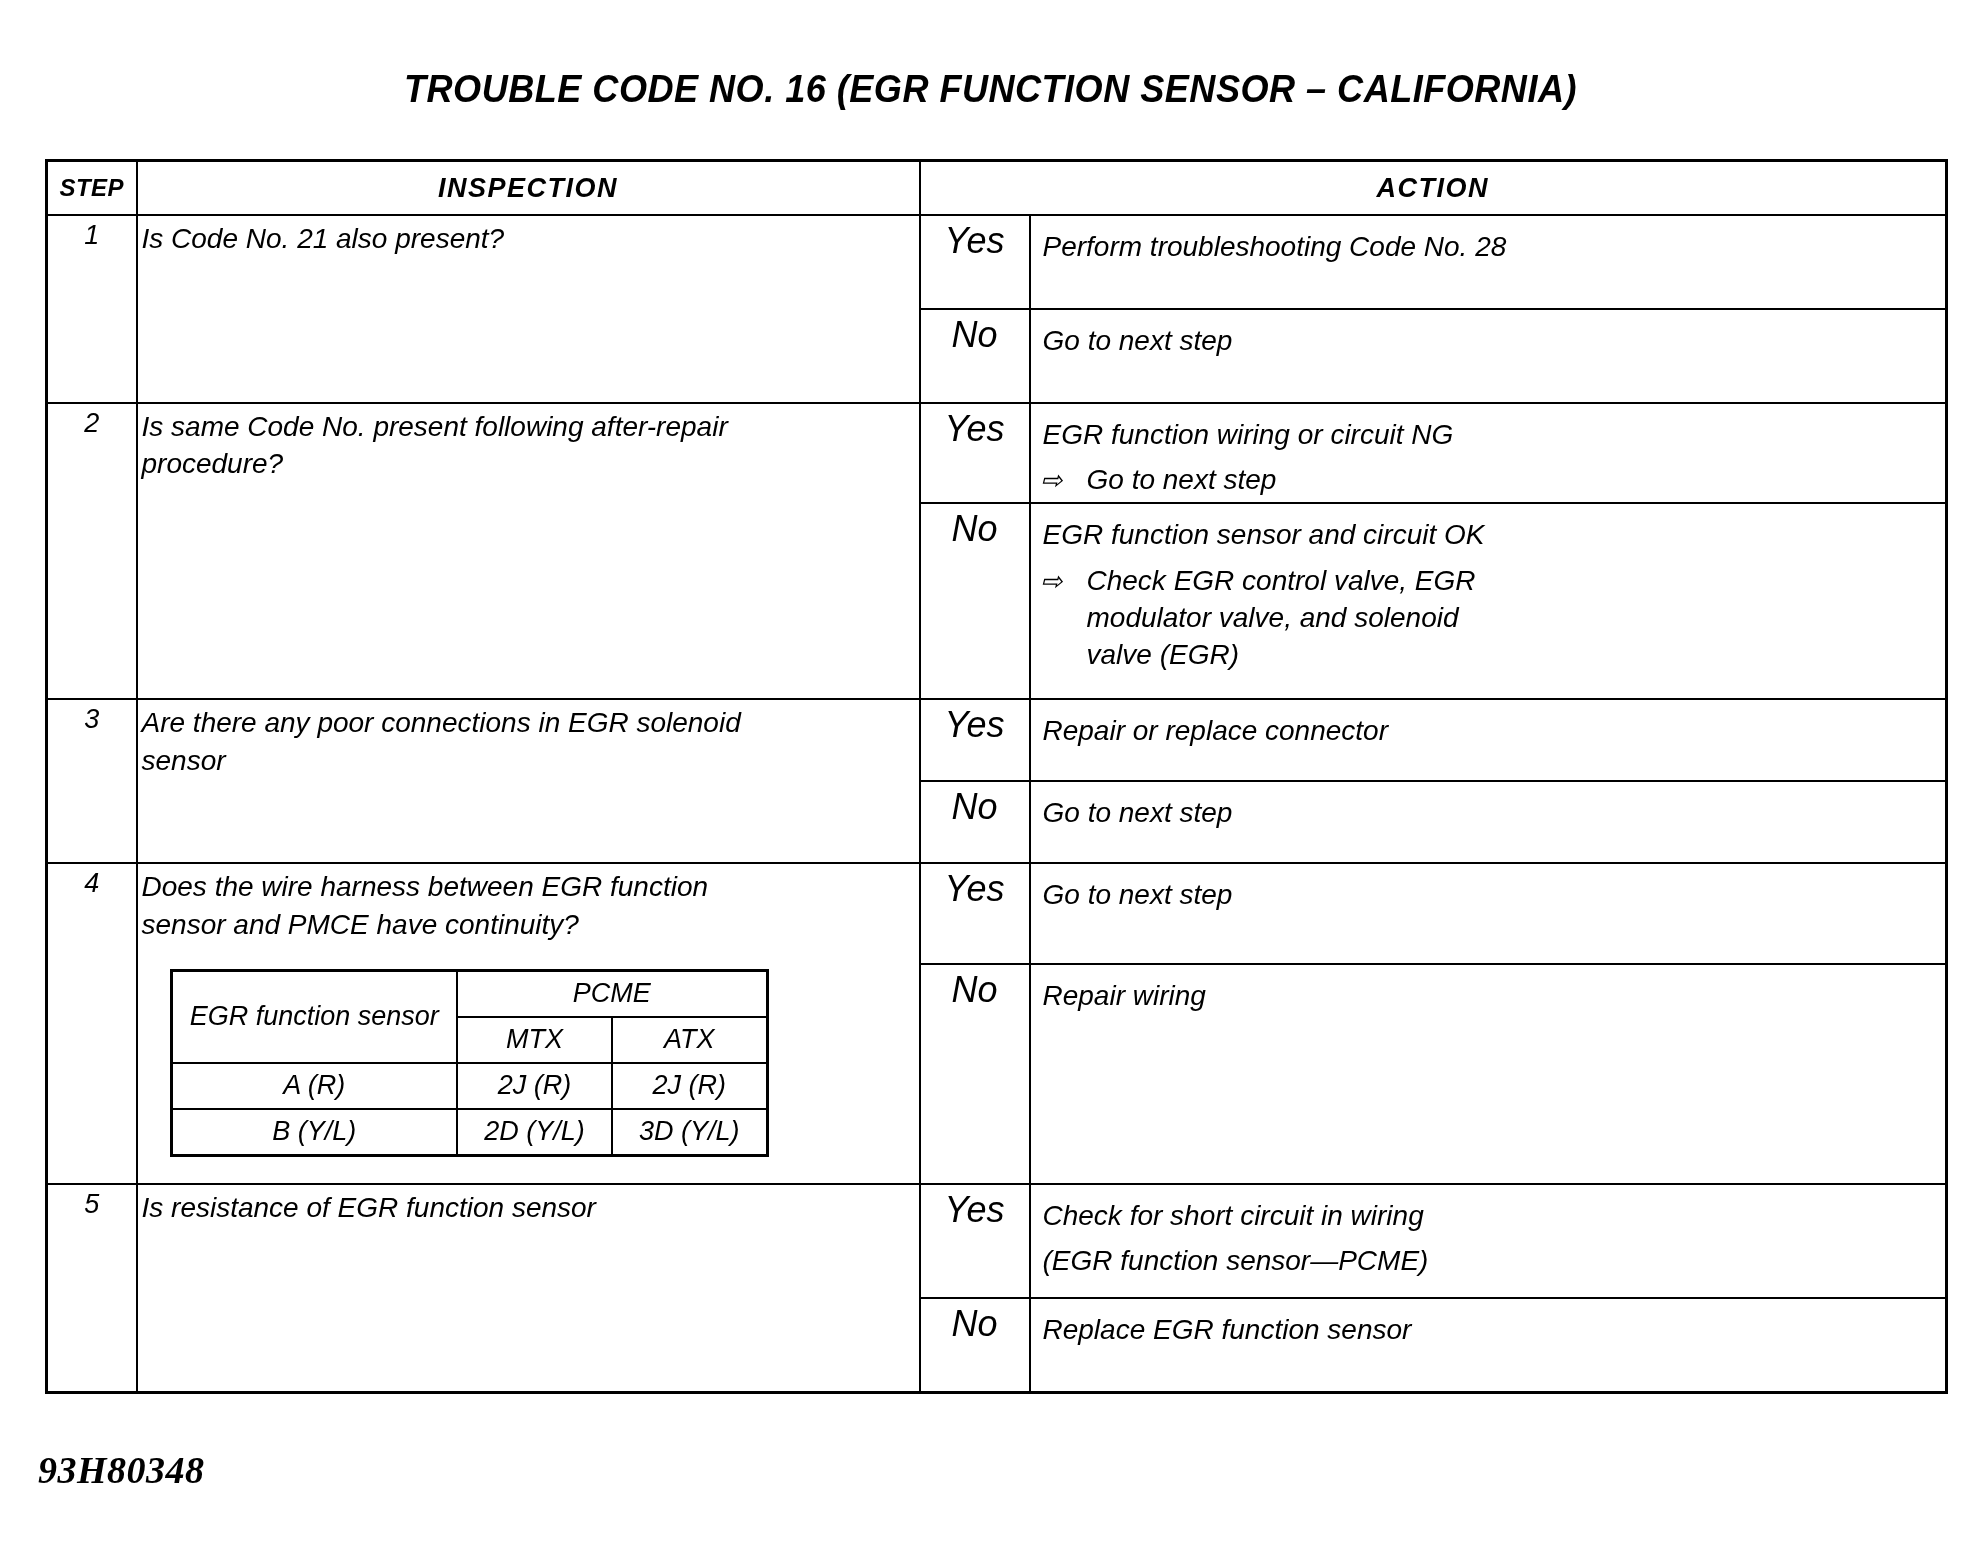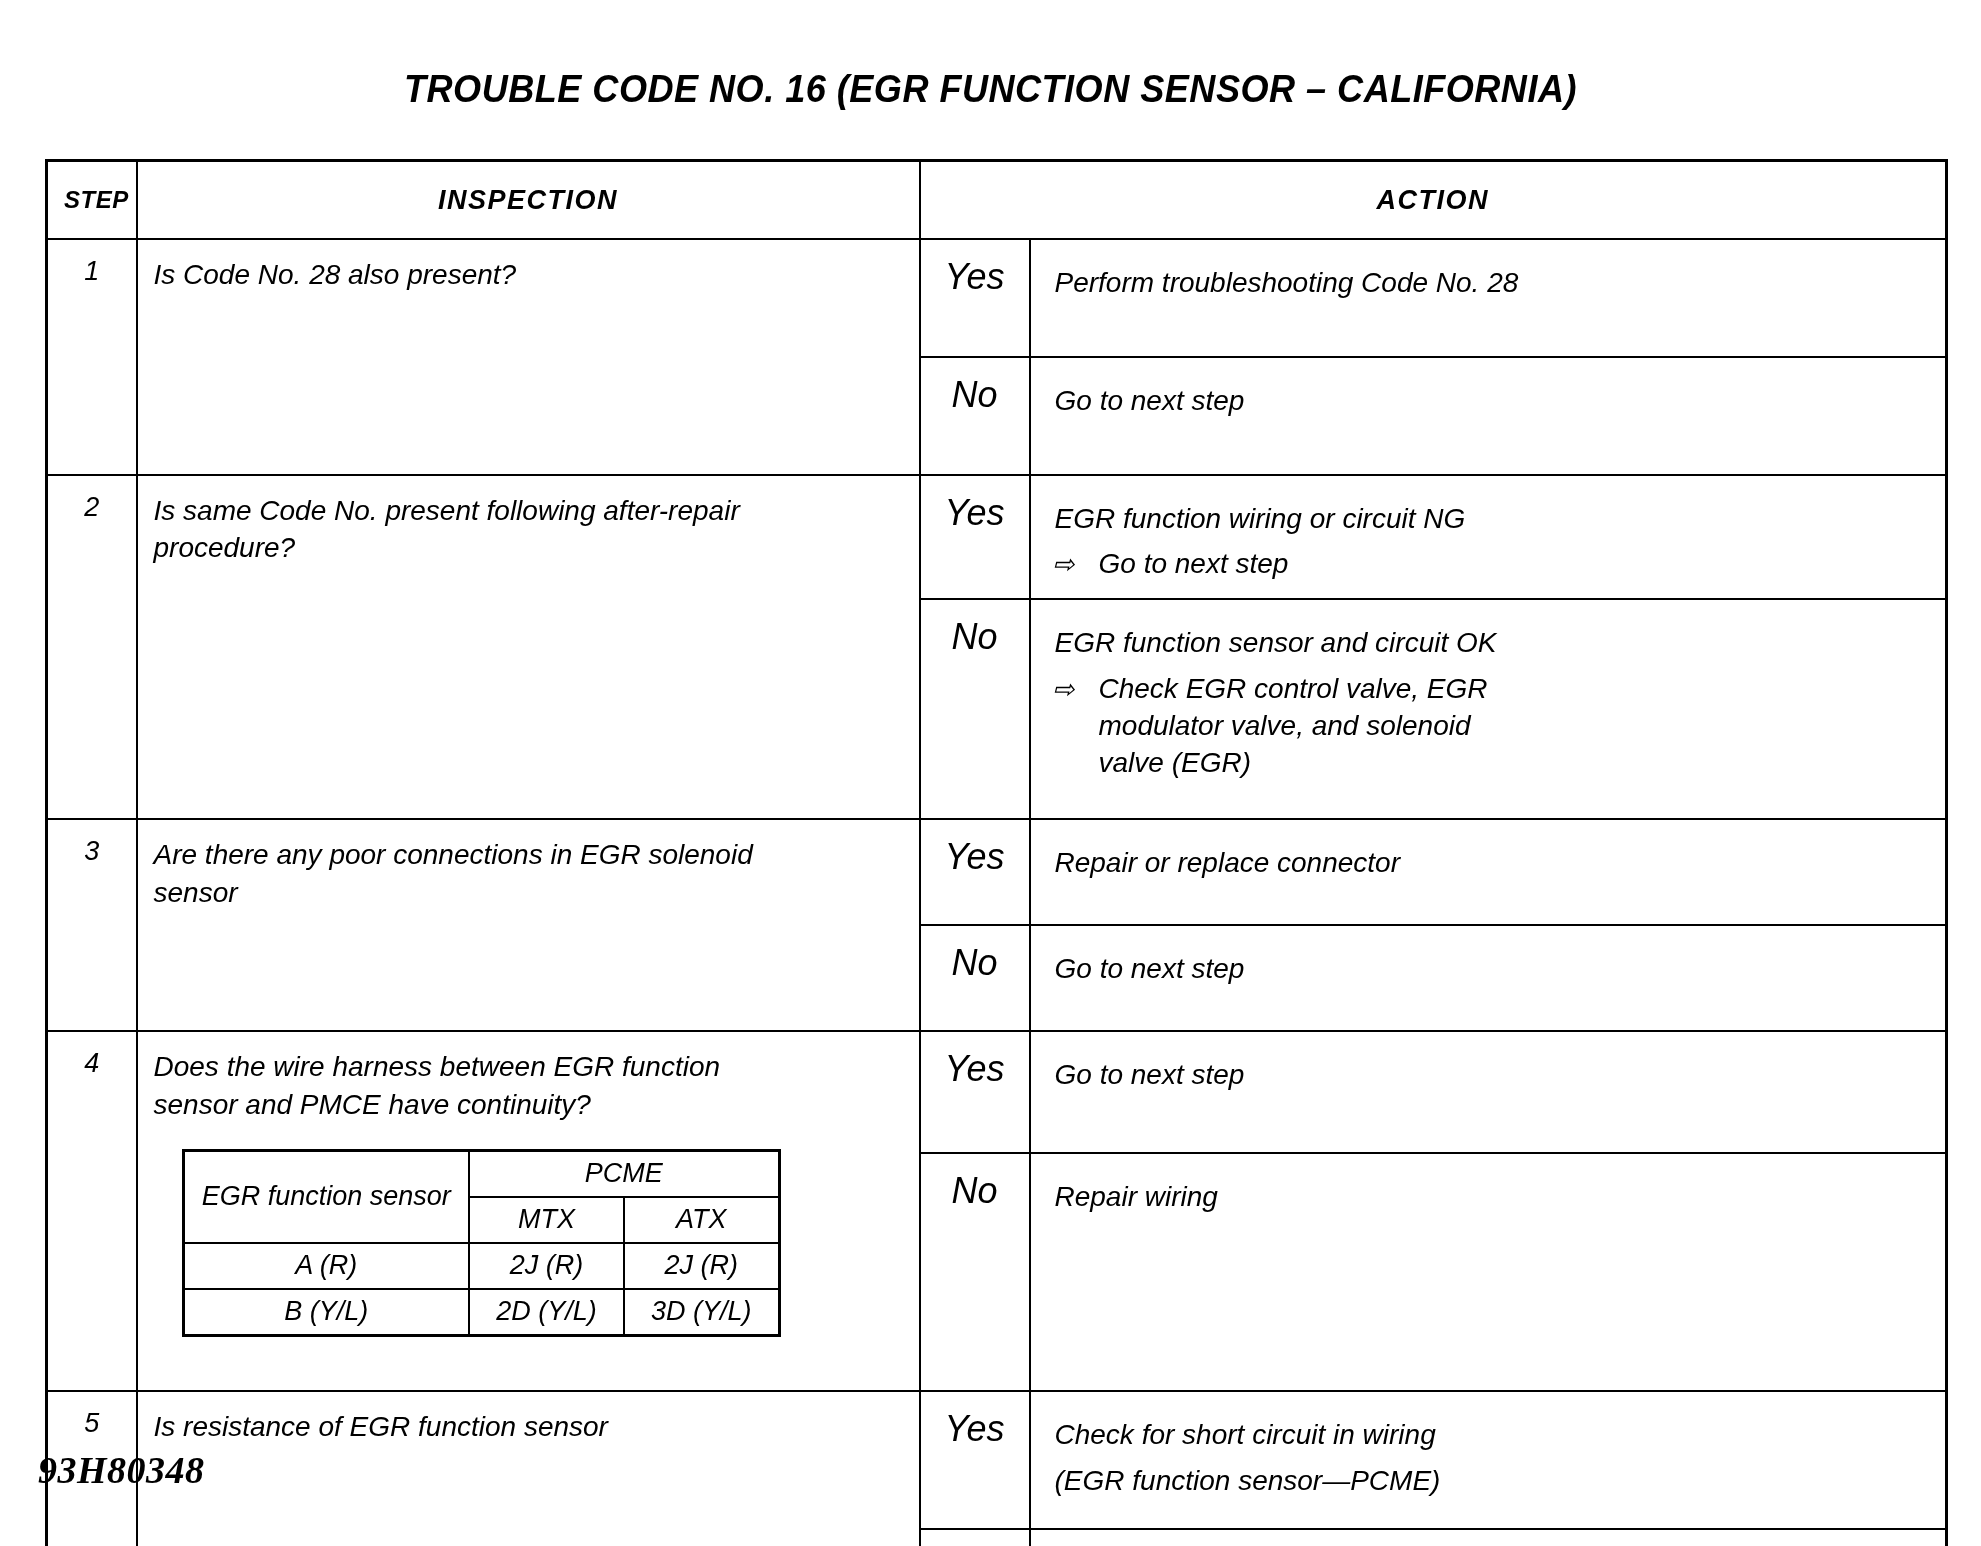--- a/index.html
+++ b/index.html
@@ -50,21 +50,21 @@
   table.main {
     border-collapse: collapse;
     width: 1900px;
     table-layout: fixed;
     border: 3px solid #000;
   }
   table.main > thead > tr > th,
   table.main > tbody > tr > td {
     border: 2px solid #000;
     vertical-align: top;
-    padding: 16px;
+    padding: 4px;
   }
 
   .col-step   { width: 90px; }
   .col-insp   { width: 783px; }
   .col-yn     { width: 110px; }
   .col-action { width: 917px; }
 
   th.hdr {
     text-align: center;
     font-size: 27px;
@@ -173,21 +173,21 @@
           <th class="hdr hdr-step">STEP</th>
           <th class="hdr">INSPECTION</th>
           <th class="hdr" colspan="2">ACTION</th>
         </tr>
       </thead>
       <tbody>
 
         <tr>
           <td class="cell-step" rowspan="2">1</td>
           <td class="cell-insp" rowspan="2">
-            <p>Is Code No. 28 also present?</p>
+            <p>Is Code No. 21 also present?</p>
             <p></p>
           </td>
           <td class="cell-yn" style="height:84px;">Yes</td>
           <td class="cell-action">
             <p>Perform troubleshooting Code No. 28</p>
           </td>
         </tr>
         <tr>
           <td class="cell-yn" style="height:84px;">No</td>
           <td class="cell-action">

